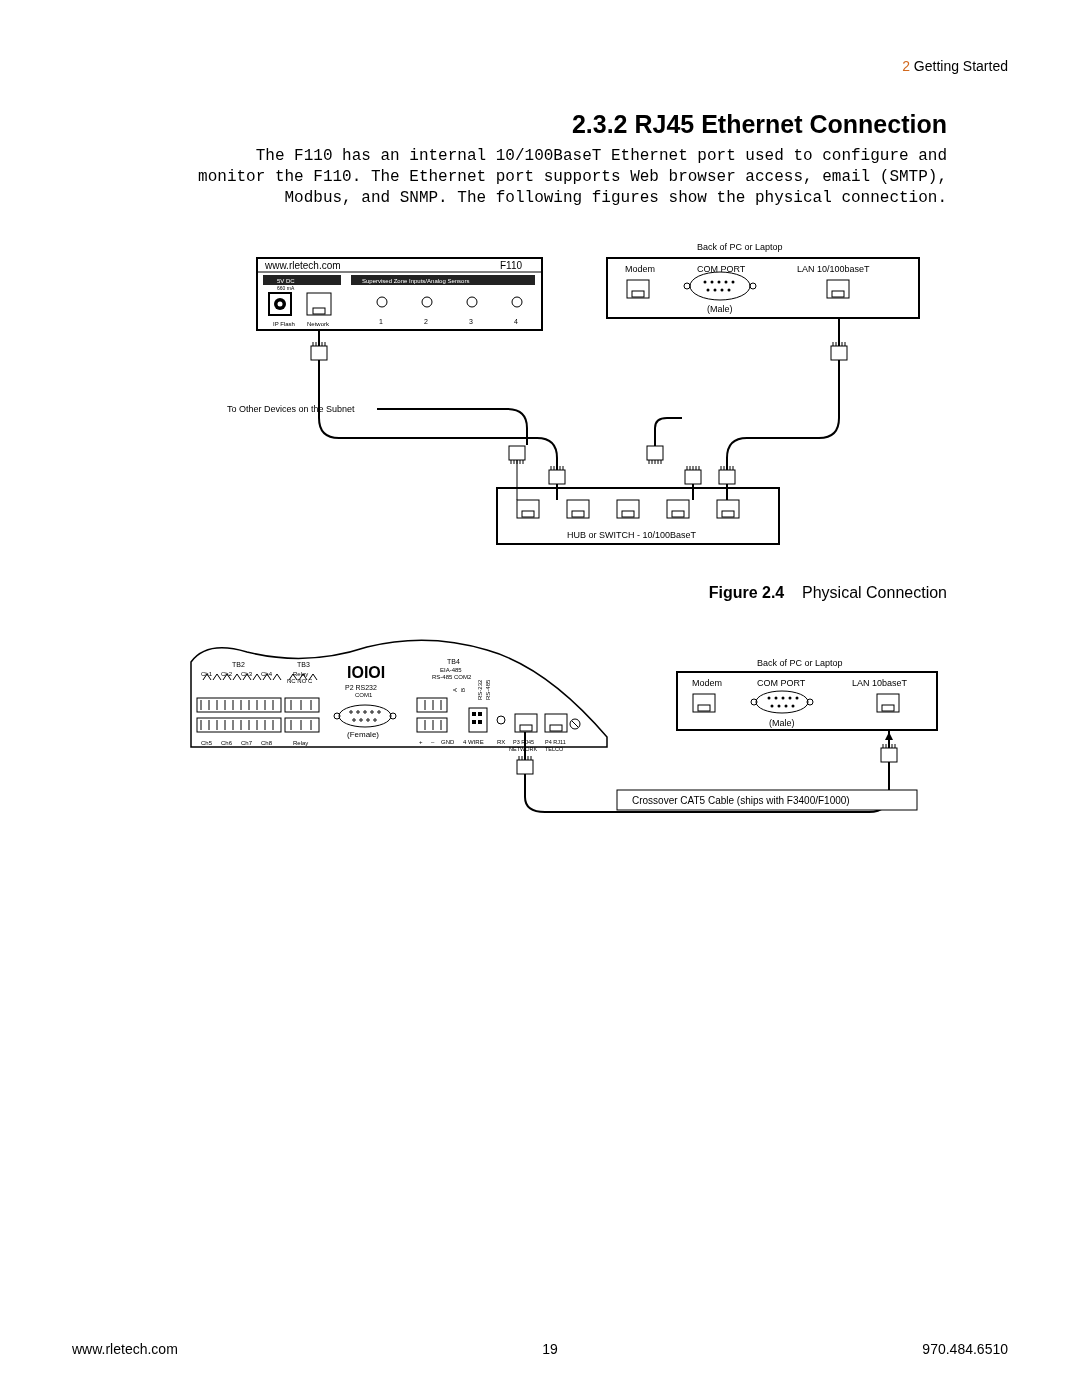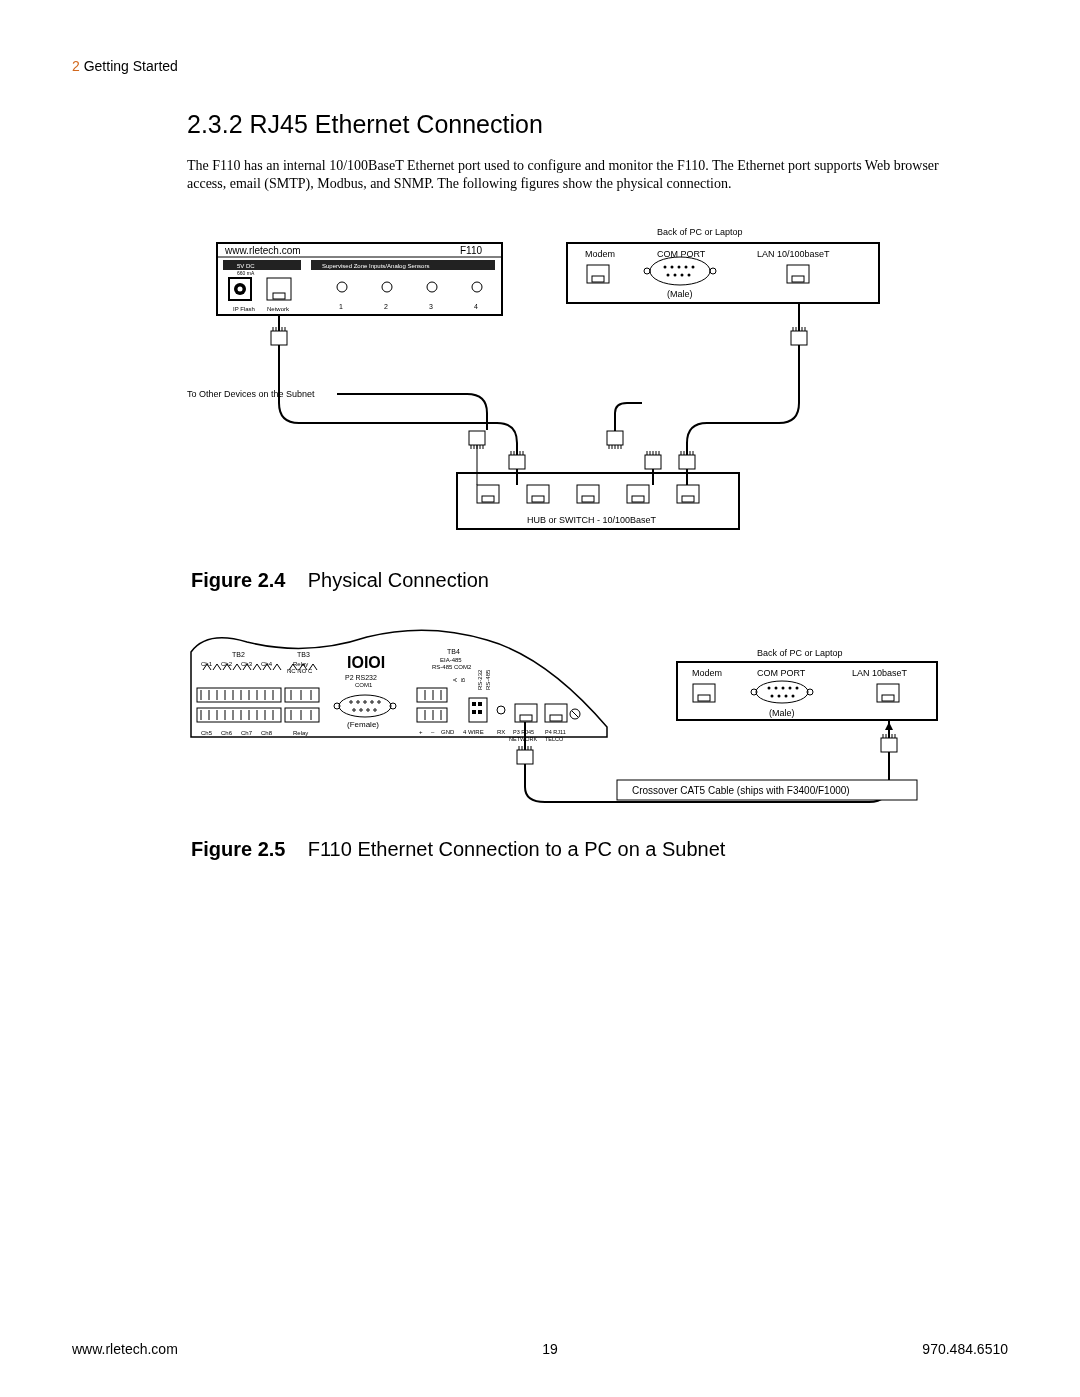--- a/index.html
+++ b/index.html
@@ -10,44 +10,45 @@
     color: #000;
     width: 1080px;
     height: 1397px;
     position: relative;
   }
   .page {
     padding: 58px 72px 40px 72px;
     box-sizing: border-box;
     height: 100%;
     position: relative;
+    text-align: right;
   }
   .header-line {
     font-size: 14px;
     margin-bottom: 36px;
   }
   .chapnum { color: #d2691e; }
   .h2 {
     font-size: 25px;
-    font-weight: normal;
-    margin: 0 0 18px 0;
+    font-weight: bold;
+    margin: 0 0 7px 0;
     color: #000;
   }
   .body-text {
-    font-family: Liberation Serif, serif;
-    font-size: 14px;
+    font-family: Liberation Mono, monospace;
+    font-size: 16px;
     line-height: 1.3;
     margin: 0 0 20px 0;
   }
   .content-col {
     margin-left: 115px;
     max-width: 760px;
   }
   .fig-caption {
-    font-size: 20px;
+    font-size: 16px;
     margin: 12px 0 30px 4px;
   }
   .fig-caption .bold { font-weight: bold; }
   .footer {
     position: absolute;
     bottom: 40px;
     left: 72px;
     right: 72px;
     display: flex;
     justify-content: space-between;
@@ -406,25 +407,20 @@
         </g>
         <line x1="702" y1="98" x2="702" y2="116" stroke="#000" stroke-width="2"></line>
         <polygon points="702,100 698,108 706,108" fill="#000"></polygon>
 
         <path d="M 338 142 L 338 165 Q 338 180 358 180 L 682 180 Q 702 180 702 160 L 702 130" fill="none" stroke="#000" stroke-width="2"></path>
 
         <rect x="430" y="158" width="300" height="20" fill="#fff" stroke="#000"></rect>
         <text x="445" y="172" font-size="10">Crossover CAT5 Cable (ships with F3400/F1000)</text>
       </svg>
     </div>
-    <div class="fig-caption">
-      <span class="bold">Figure 2.5</span>
-      <span>&nbsp;&nbsp;</span>
-      <span>F110 Ethernet Connection to a PC on a Subnet</span>
-    </div>
   </div>
 
   <div class="footer">
     <span>www.rletech.com</span>
     <span>19</span>
     <span>970.484.6510</span>
   </div>
 </div>
 
 </body></html>

